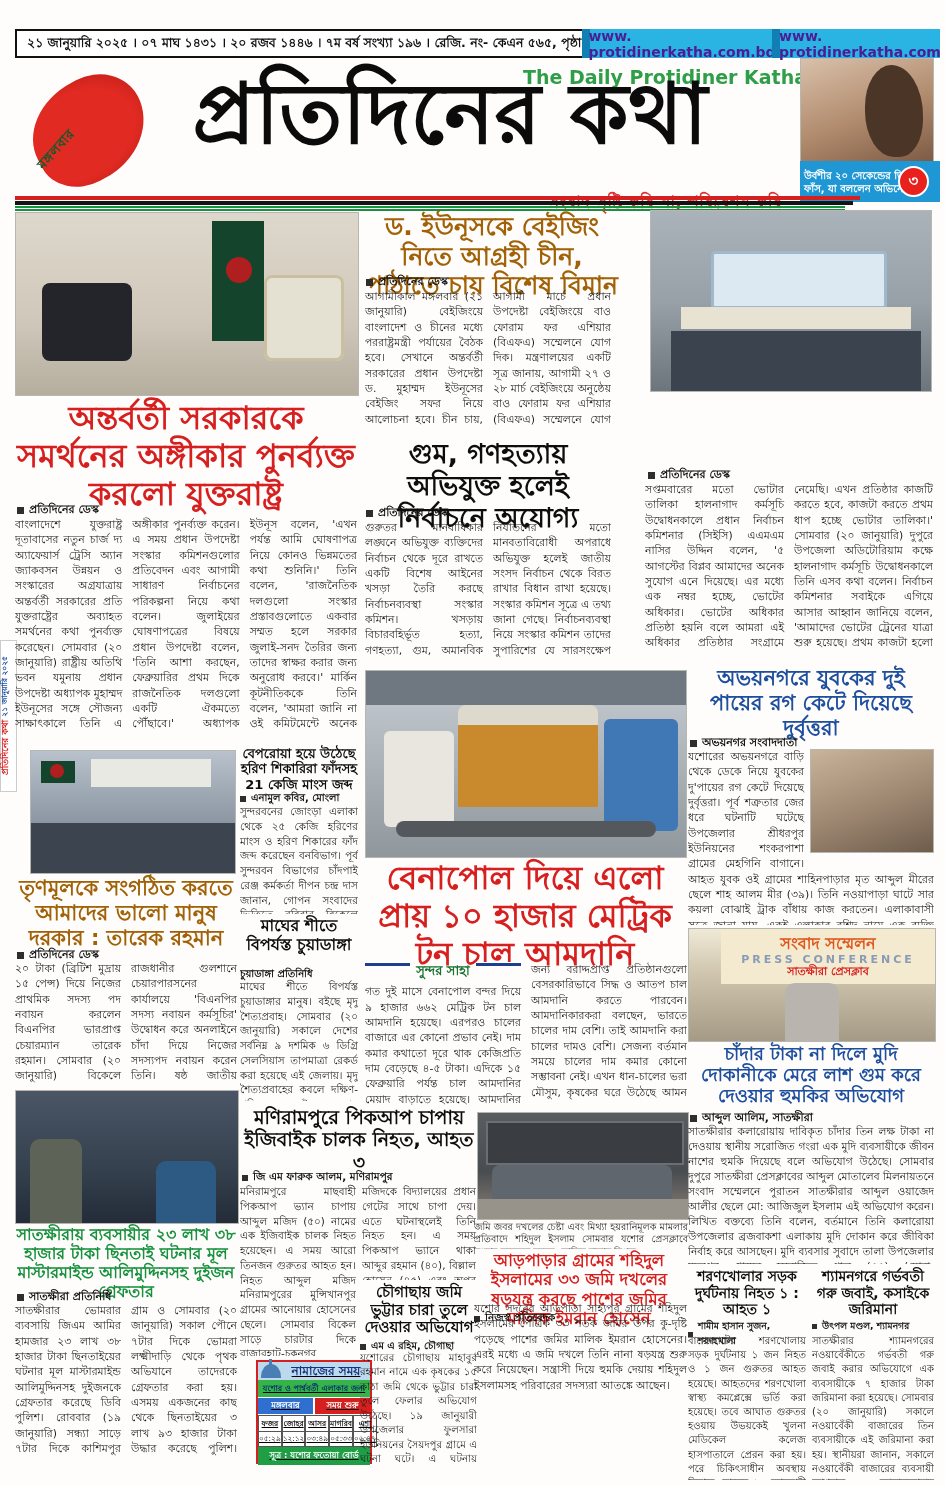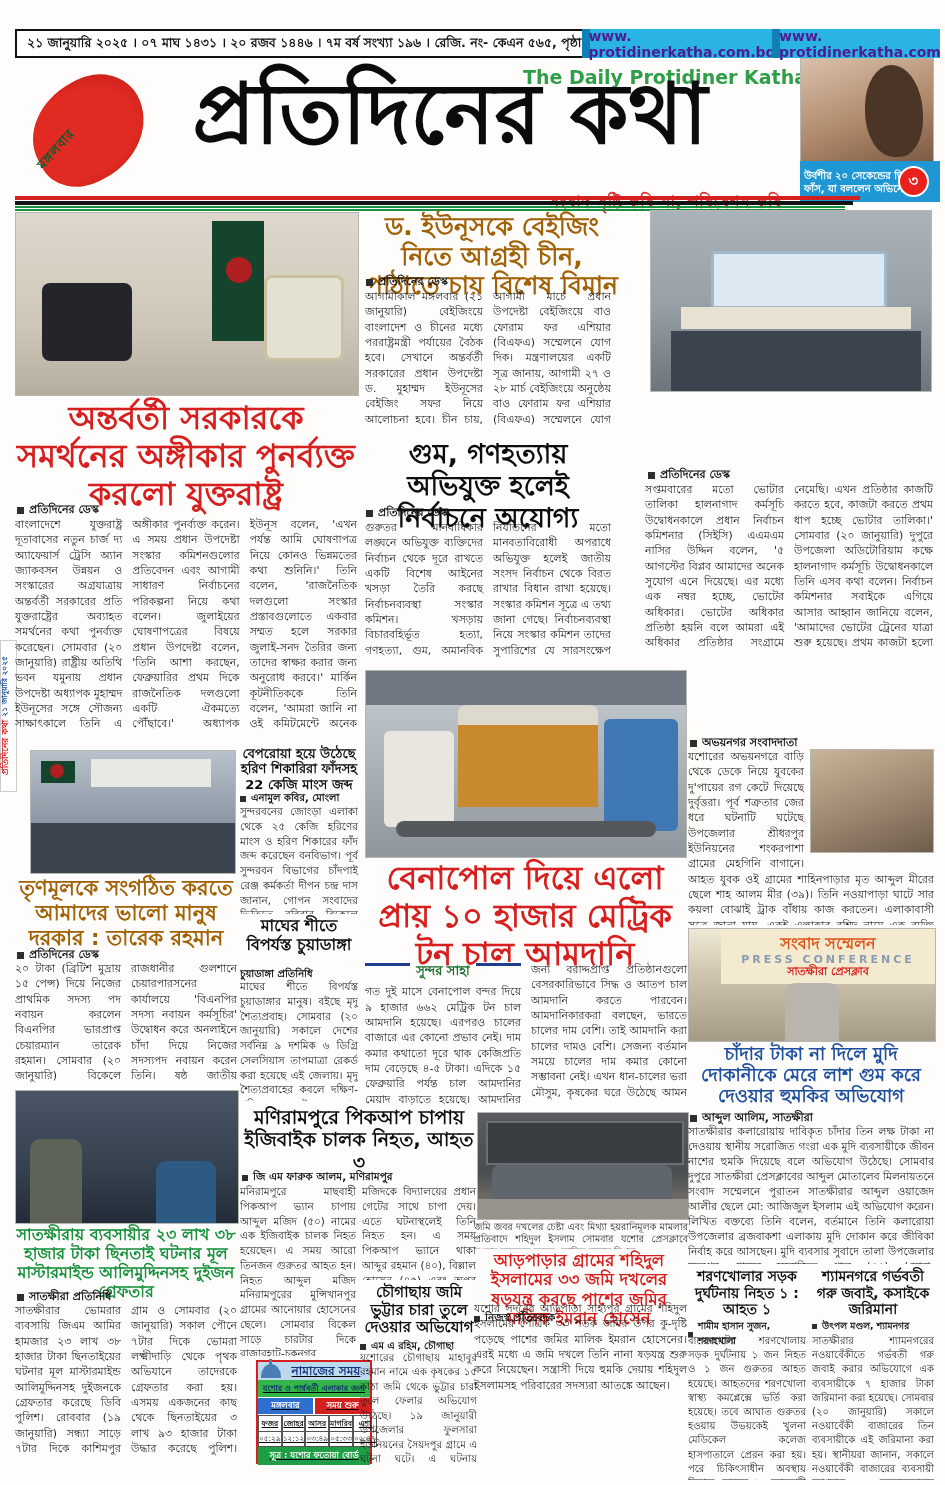--- a/index.html
+++ b/index.html
@@ -135,21 +135,21 @@
   <div class="abs hl c-green" style="left:8px;top:1226px;width:236px;height:58px;font-size:16px;">সাতক্ষীরায় ব্যবসায়ীর ২৩ লাখ ৩৮ হাজার টাকা ছিনতাই ঘটনার মূল মাস্টারমাইন্ড আলিমুদ্দিনসহ দুইজন গ্রেফতার</div>
   <div class="abs byline" style="left:17px;top:1288px;width:210px;">
     <span class="sq"></span>
     <span>সাতক্ষীরা প্রতিনিধি</span>
   </div>
   <div class="abs bt cols2" style="left:15px;top:1303px;width:222px;height:158px;">
     <span>সাতক্ষীরার ভোমরার ব্যবসায়ি জিএম আমির হামজার ২৩ লাখ ৩৮ হাজার টাকা ছিনতাইয়ের ঘটনার মূল মাস্টারমাইন্ড আলিমুদ্দিনসহ দুইজনকে গ্রেফতার করেছে ডিবি পুলিশ। রোববার (১৯ জানুয়ারি) সন্ধ্যা সাড়ে ৭টার দিকে কাশিমপুর গ্রাম ও সোমবার (২০ জানুয়ারি) সকাল পৌনে ৭টার দিকে ভোমরা লক্ষ্মীদাড়ি থেকে পৃথক অভিযানে তাদেরকে গ্রেফতার করা হয়। এসময় একজনের কাছ থেকে ছিনতাইয়ের ৩ লাখ ৯৩ হাজার টাকা উদ্ধার করেছে পুলিশ। সোমবার (২০ জানুয়ারি) দুপুরে সাতক্ষীরা পুলিশ সুপারের কার্যালয়ের কনফারেন্স রুমে এক প্রেসব্রিফিংয়ে এতথ্য জানান পুলিশ সুপার মোহাম্মদ মনিরুল ইসলাম। গ্রেফতারকৃতরা হলেন, শাহাজাহান আলী সরদারের ছেলে মো. রফিকুল ইসলাম রফিক (২৭) ও মৃত আনারউদ্দিন গাজীর ছেলে ঘটনার মূল মাস্টারমাইন্ড আসামি আলিমুদ্দিন (৪২)।</span>
     
   </div>
 
-  <div class="abs hl c-black" style="left:240px;top:746px;width:118px;height:42px;font-size:13px;">বেপরোয়া হয়ে উঠেছে হরিণ শিকারিরা ফাঁদসহ 22 কেজি মাংস জব্দ</div>
+  <div class="abs hl c-black" style="left:240px;top:746px;width:118px;height:42px;font-size:13px;">বেপরোয়া হয়ে উঠেছে হরিণ শিকারিরা ফাঁদসহ 21 কেজি মাংস জব্দ</div>
   <div class="abs byline" style="left:240px;top:790px;width:118px;font-size:10px;">
     <span class="sq" style="width:6px;height:6px;"></span>
     <span>এনামুল কবির, মোংলা</span>
   </div>
   <div class="abs bt" style="left:240px;top:804px;width:118px;height:110px;font-size:10.4px;">
     <span>সুন্দরবনের জোংড়া এলাকা থেকে ২৫ কেজি হরিণের মাংস ও হরিণ শিকারের ফাঁদ জব্দ করেছেন বনবিভাগ। পূর্ব সুন্দরবন বিভাগের চাঁদপাই রেঞ্জ কর্মকর্তা দীপন চন্দ্র দাস জানান, গোপন সংবাদের ভিত্তিতে রবিবার বিকেলে জোংড়া টহল ক্যাম্পের পিছনের বনের গহীনে অভিযান চালায় বনপ্রহরীরা। এ সময় অভিযানকারীদের উপস্থিতি টের পেয়ে চোরা শিকারীরা দ্রুত</span>
     
   </div>
 
   <div class="abs hl c-black" style="left:240px;top:917px;width:118px;height:46px;font-size:16px;">মাঘের শীতে বিপর্যস্ত চুয়াডাঙ্গা</div>
@@ -263,20 +263,21 @@
   </div>
   <div class="abs byline" style="left:648px;top:466px;width:210px;">
     <span class="sq"></span>
     <span>প্রতিদিনের ডেস্ক</span>
   </div>
   <div class="abs bt cols2" style="left:645px;top:482px;width:288px;height:174px;">
     <span>সপ্তমবারের মতো ভোটার তালিকা হালনাগাদ কর্মসূচি উদ্বোধনকালে প্রধান নির্বাচন কমিশনার (সিইসি) এএমএম নাসির উদ্দিন বলেন, '৫ আগস্টের বিপ্লব আমাদের অনেক সুযোগ এনে দিয়েছে। এর মধ্যে এক নম্বর হচ্ছে, ভোটের অধিকার। ভোটের অধিকার প্রতিষ্ঠা হয়নি বলে আমরা এই অধিকার প্রতিষ্ঠার সংগ্রামে নেমেছি। এখন প্রতিষ্ঠার কাজটি করতে হবে, কাজটা করতে প্রথম ধাপ হচ্ছে ভোটার তালিকা।' সোমবার (২০ জানুয়ারি) দুপুরে উপজেলা অডিটোরিয়াম কক্ষে হালনাগাদ কর্মসূচি উদ্বোধনকালে তিনি এসব কথা বলেন। নির্বাচন কমিশনার সবাইকে এগিয়ে আসার আহ্বান জানিয়ে বলেন, 'আমাদের ভোটের ট্রেনের যাত্রা শুরু হয়েছে। প্রথম কাজটা হলো ভোটারদের যাচাই। ভোটার তালিকা না করতে পারলে ভোটের অধিকার প্রতিষ্ঠা ব্যাহত হবে। আমরা সংগ্রামে পুরো দেশবাসীকে পাশে চাই। আমরা পুরো দেশবাসীর সহযোগিতা নিয়ে ভোটের অধিকার প্রতিষ্ঠা করবো। যেদিন মানুষ ভোট দিতে পারবে, সেদিন বিনা ভোটারদের উদ্বুদ্ধ করুন, তারা যাতে ভোটের মূল্যটা বোঝেন এবং ভোটের</span>
     
   </div>
 
+  <div class="abs hl c-blue" style="left:688px;top:666px;width:246px;height:64px;font-size:21px;">অভয়নগরে যুবকের দুই পায়ের রগ কেটে দিয়েছে দুর্বৃত্তরা</div>
   <div class="abs byline" style="left:690px;top:734px;width:210px;">
     <span class="sq"></span>
     <span>অভয়নগর সংবাদদাতা</span>
   </div>
   <div class="abs bt" style="left:688px;top:749px;width:246px;height:176px;">
     <span style="float:right;width:122px;height:102px;margin:0 0 4px 6px;border:1px solid #b7b7b2;
                  background:linear-gradient(160deg,#c9b49a 0%,#9c8670 55%,#6e5c4c 100%);display:block;"></span>
     <span>যশোরের অভয়নগরে বাড়ি থেকে ডেকে নিয়ে যুবকের দু'পায়ের রগ কেটে দিয়েছে দুর্বৃত্তরা। পূর্ব শত্রুতার জের ধরে ঘটনাটি ঘটেছে উপজেলার শ্রীধরপুর ইউনিয়নের শংকরপাশা গ্রামের মেহগিনি বাগানে। আহত যুবক ওই গ্রামের শাহিনপাড়ার মৃত আব্দুল মীরের ছেলে শাহ আলম মীর (৩৯)। তিনি নওয়াপাড়া ঘাটে সার কয়লা বোঝাই ট্রাক বাঁধায় কাজ করতেন। এলাকাবাসী সূত্রে জানা যায়, একই এলাকার রশিদ নামে এক ব্যক্তি রোববার সন্ধ্যায় শাহ আলমকে ফোন করে পার্শ্ববর্তী ফজলু মৃধার ইটভাটা সংলগ্ন মেহগনী বাগানে ডেকে নিয়ে যায়। সেখানে কথা কাটাকাটির এক পর্যায়ে তাকে এলোপাতাড়ি কুপিয়ে জখম করে ও দুই পায়ের রগ কেটে ফেলে রেখে পালিয়ে যায় তারা। পরে আহত শাহ আলমকে স্থানীয়রা উদ্ধার করে অভয়নগর উপজেলা স্বাস্থ্য কমপ্লেক্সে নিয়ে যায়। এ ব্যাপারে জানতে চাইলে উপজেলা স্বাস্থ্য</span>
     
   </div>

